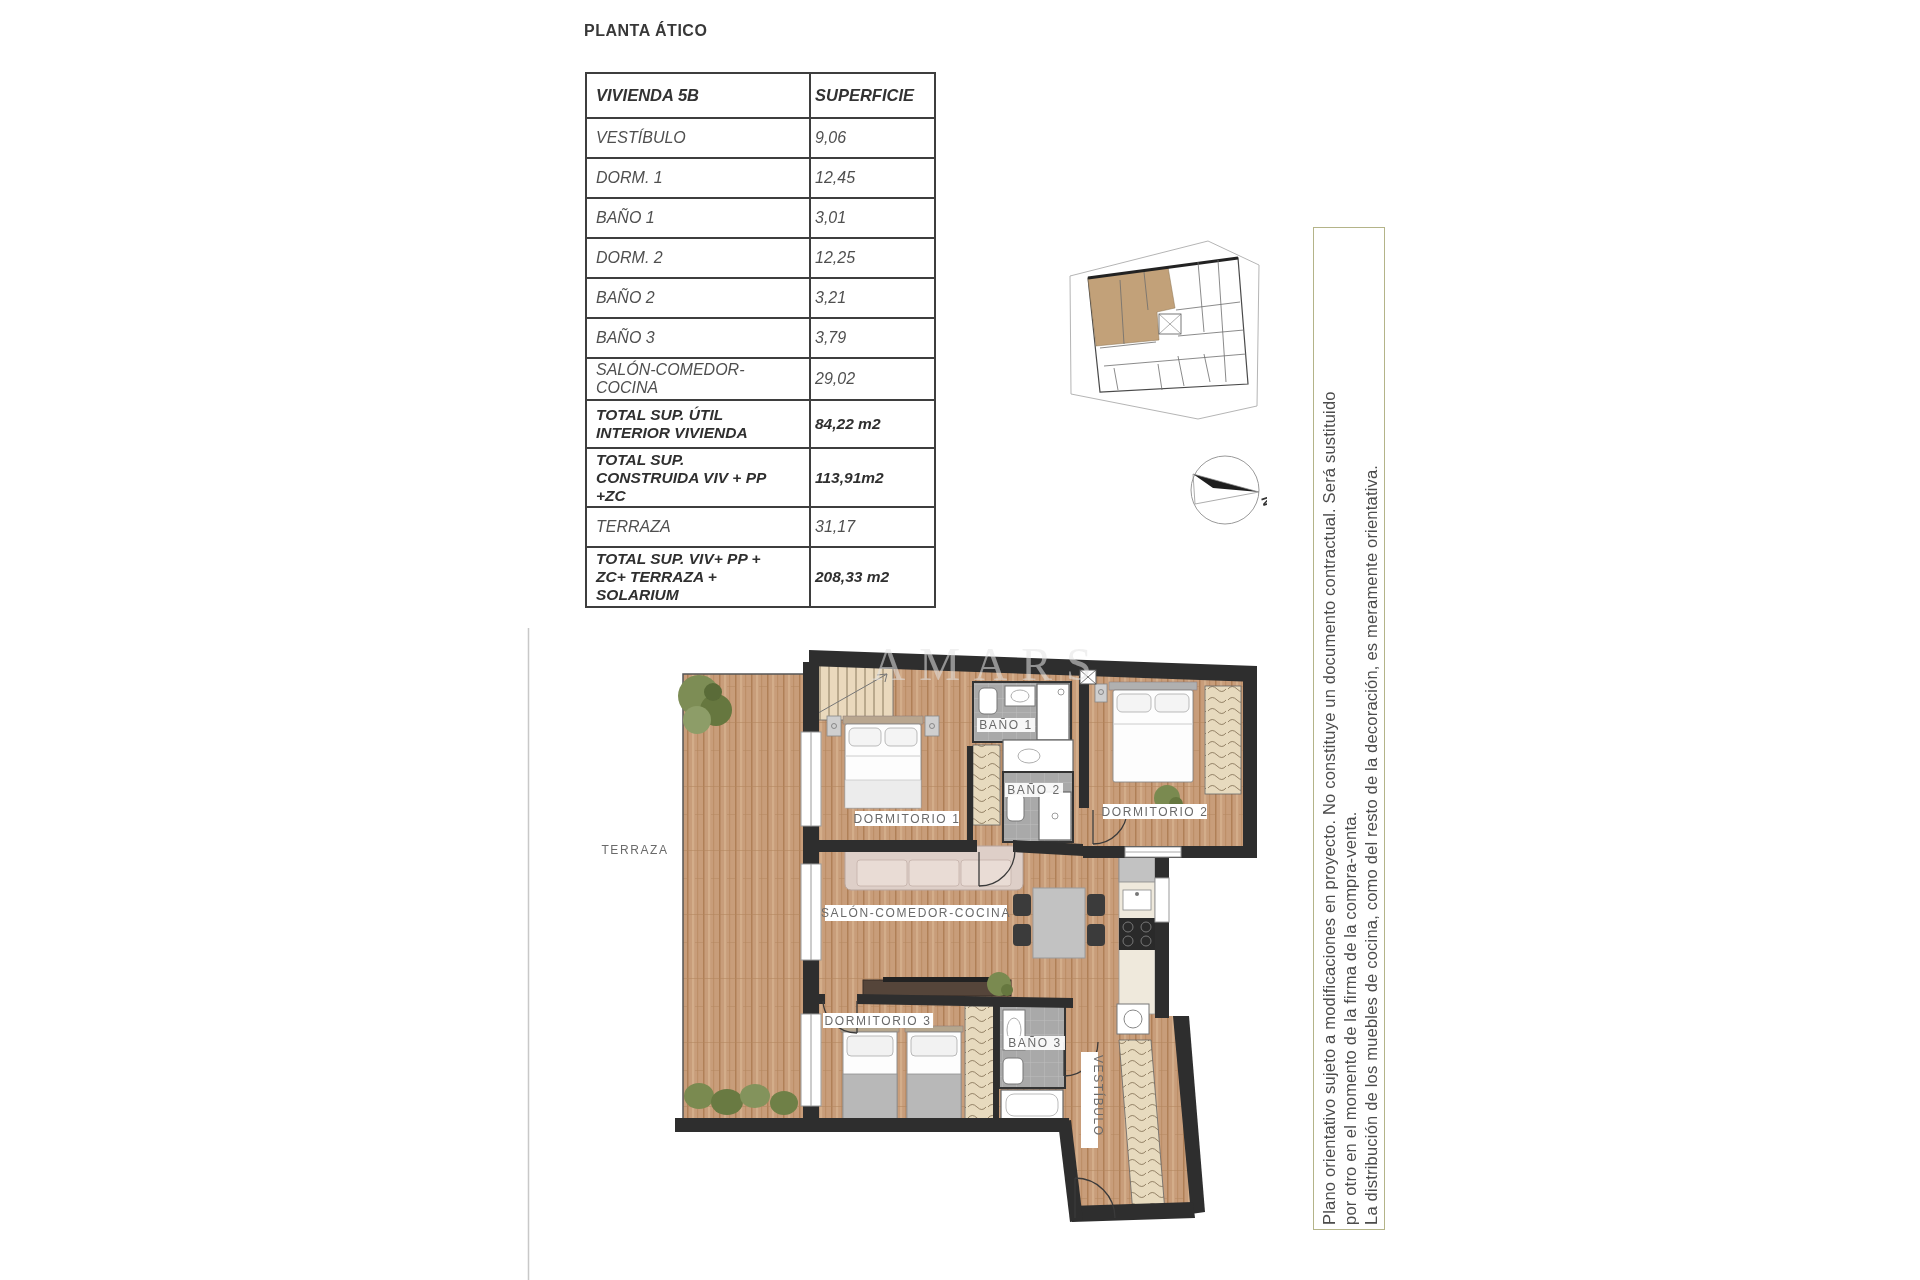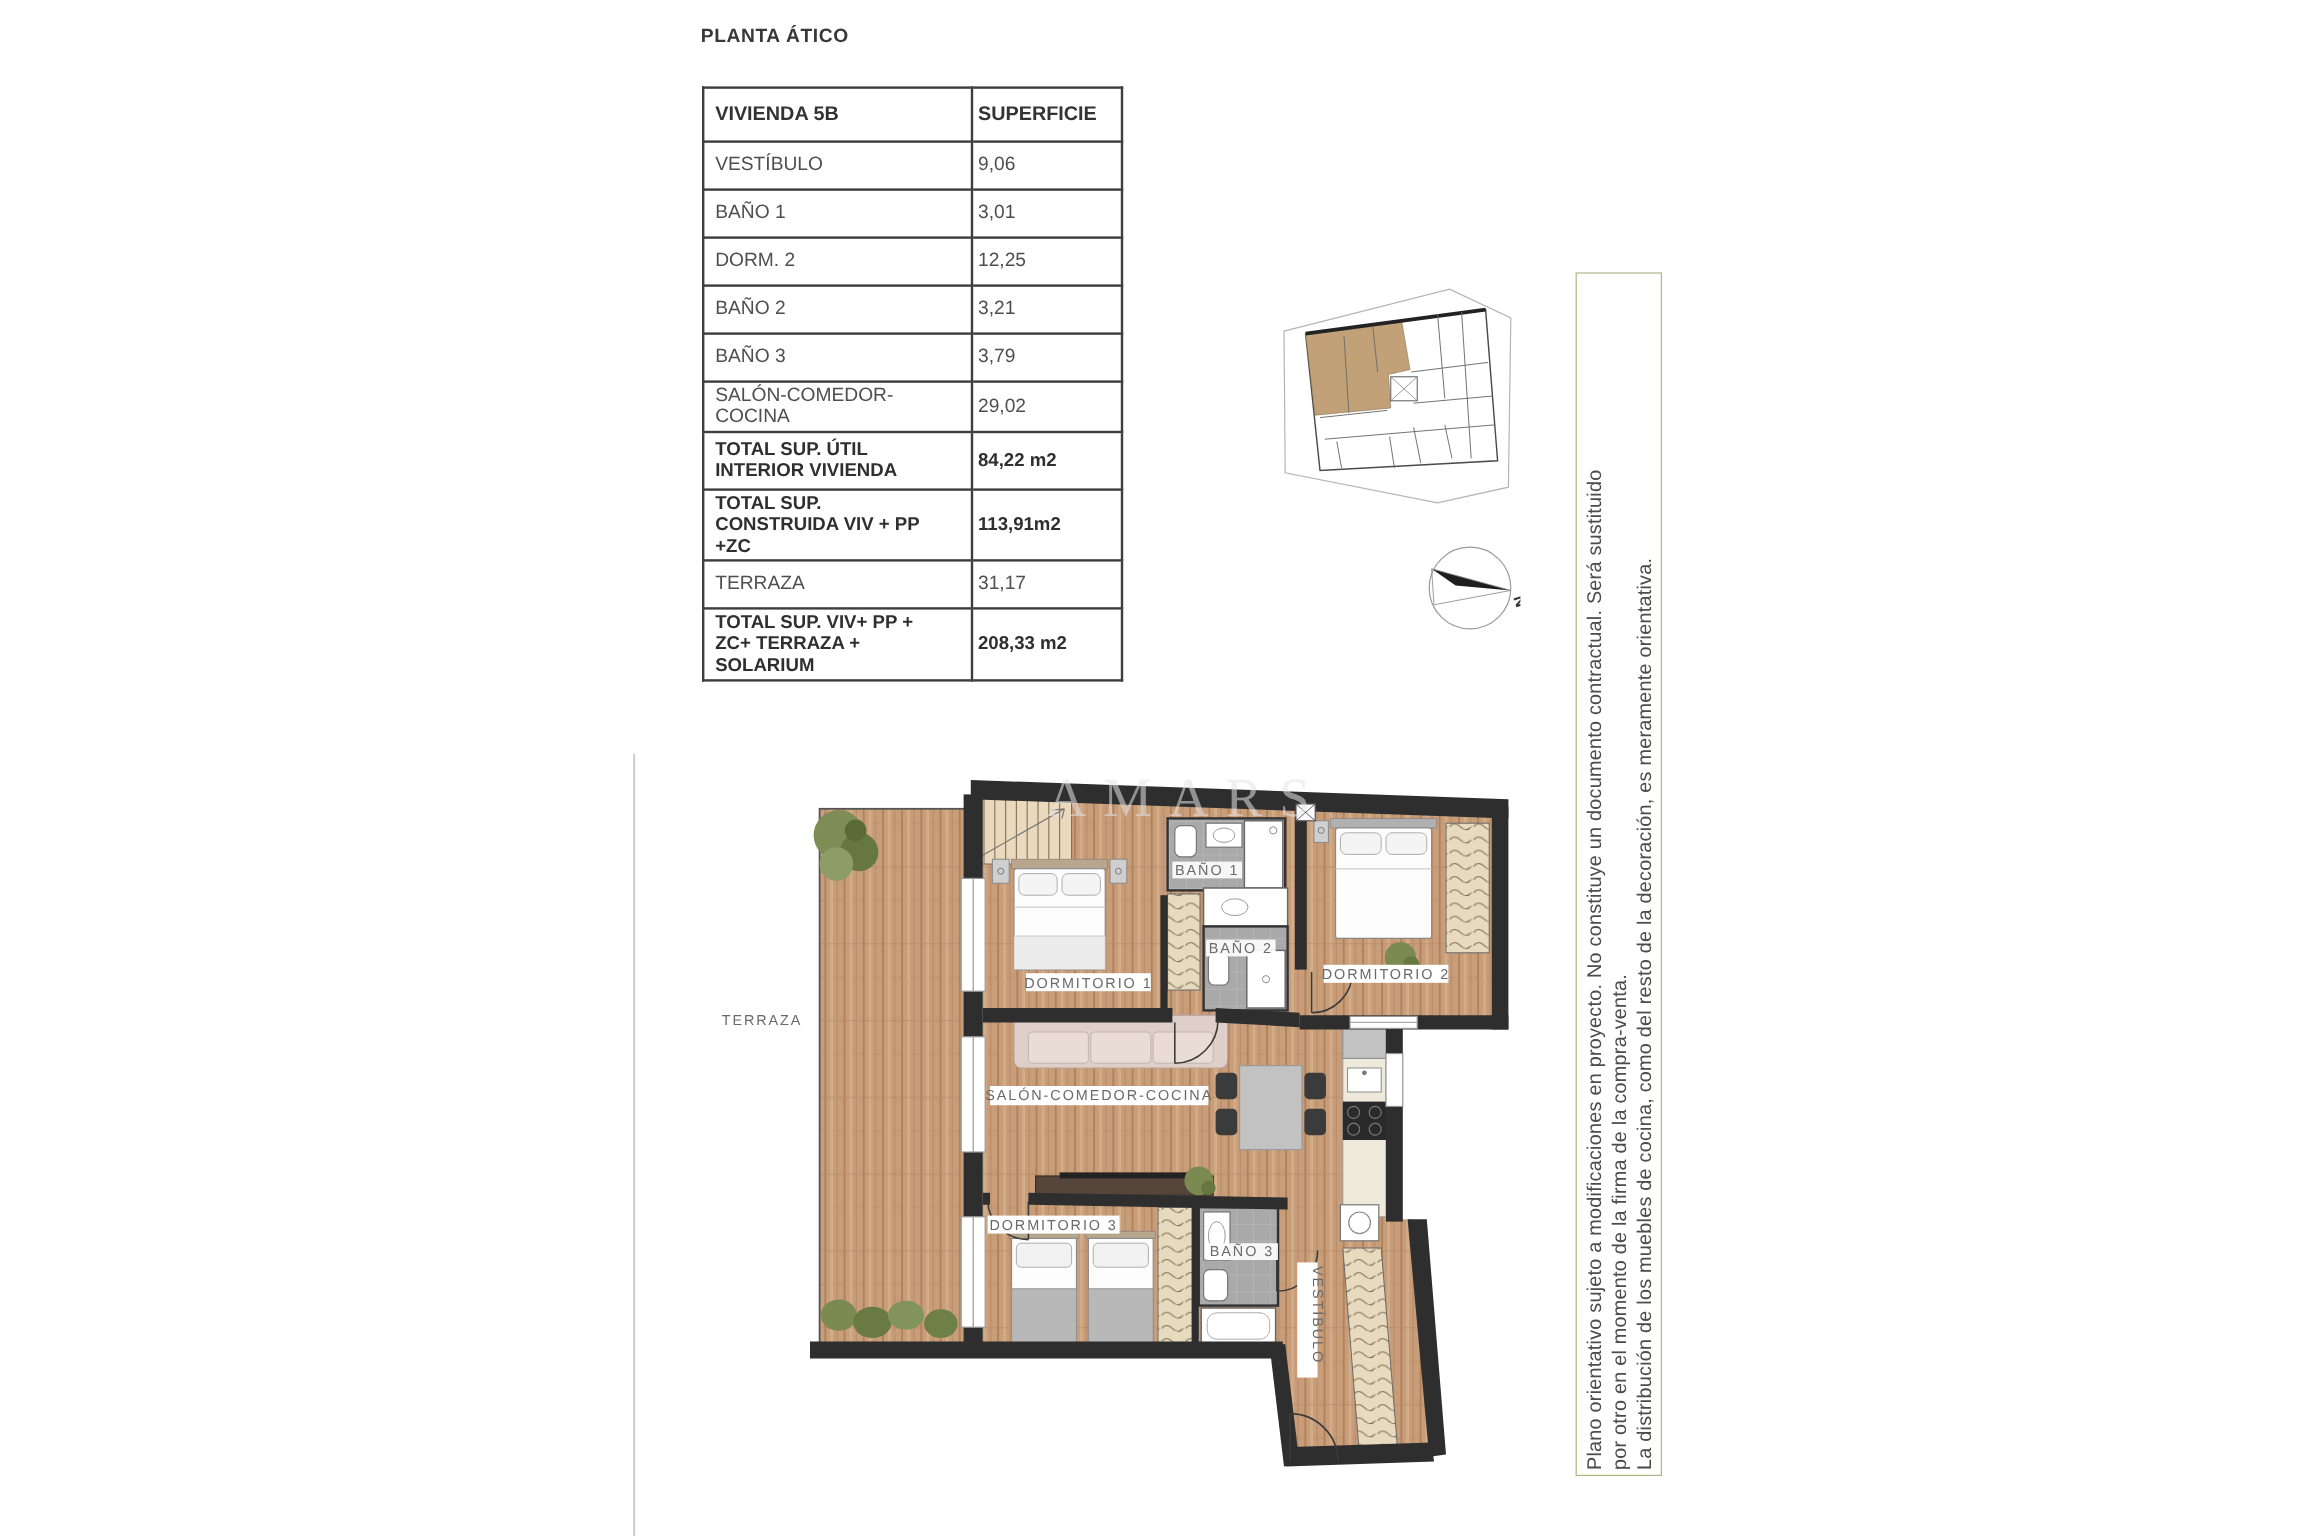--- a/index.html
+++ b/index.html
@@ -4,21 +4,21 @@
 <style>
   html,body{margin:0;padding:0;background:#ffffff;}
   body{width:1920px;height:1280px;position:relative;overflow:hidden;
        font-family:"Liberation Sans",sans-serif;color:#3f3f3f;}
   .abs{position:absolute;}
   
   #title{left:584px;top:22px;font-size:16px;font-weight:bold;letter-spacing:.5px;color:#383838;}
   
   #area-table{left:585px;top:72px;border-collapse:collapse;table-layout:fixed;}
   #area-table th,#area-table td{border:2px solid #3e3e3e;font-size:16px;color:#4f4f4f;
-       padding:2px 20px 2px 9px;background:#fff;}
+       padding:2px 20px 2px 9px;background:#fff;font-style:italic;}
   #area-table th{height:39px;font-size:16.5px;font-weight:bold;color:#333;text-align:left;}
   #area-table th.c-value{text-align:center;padding-left:4px;}
   #area-table td{height:34px;}
   #area-table td.c-value{text-align:left;padding-left:4px;}
   #area-table tr.bold-row td{font-weight:bold;color:#2f2f2f;font-size:15.5px;line-height:1.15;height:42px;}
   .col-label{width:224px;} .col-value{width:98px;}
   
   #disclaimer{left:1313px;top:227px;width:70px;height:1001px;border:1.5px solid #b4b489;background:#fff;}
   #disclaimer .rot{position:absolute;left:5px;top:997px;width:990px;
       transform:rotate(-90deg);transform-origin:0 0;
@@ -46,20 +46,24 @@
       <th>VIVIENDA 5B</th>
       <th class="c-value">SUPERFICIE</th>
     </tr>
   </thead>
   <tbody>
       <tr>
         <td>VESTÍBULO</td>
         <td class="c-value">9,06</td>
       </tr>
       <tr>
+        <td>DORM. 1</td>
+        <td class="c-value">12,45</td>
+      </tr>
+      <tr>
         <td>BAÑO 1</td>
         <td class="c-value">3,01</td>
       </tr>
       <tr>
         <td>DORM. 2</td>
         <td class="c-value">12,25</td>
       </tr>
       <tr>
         <td>BAÑO 2</td>
         <td class="c-value">3,21</td>

